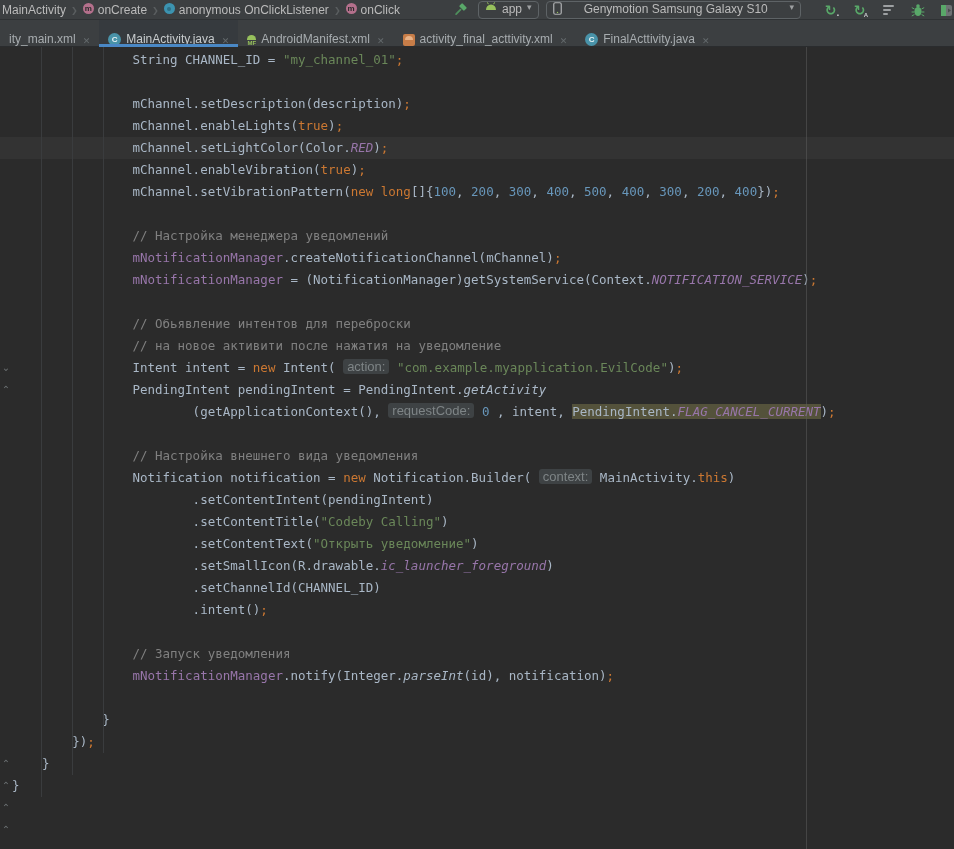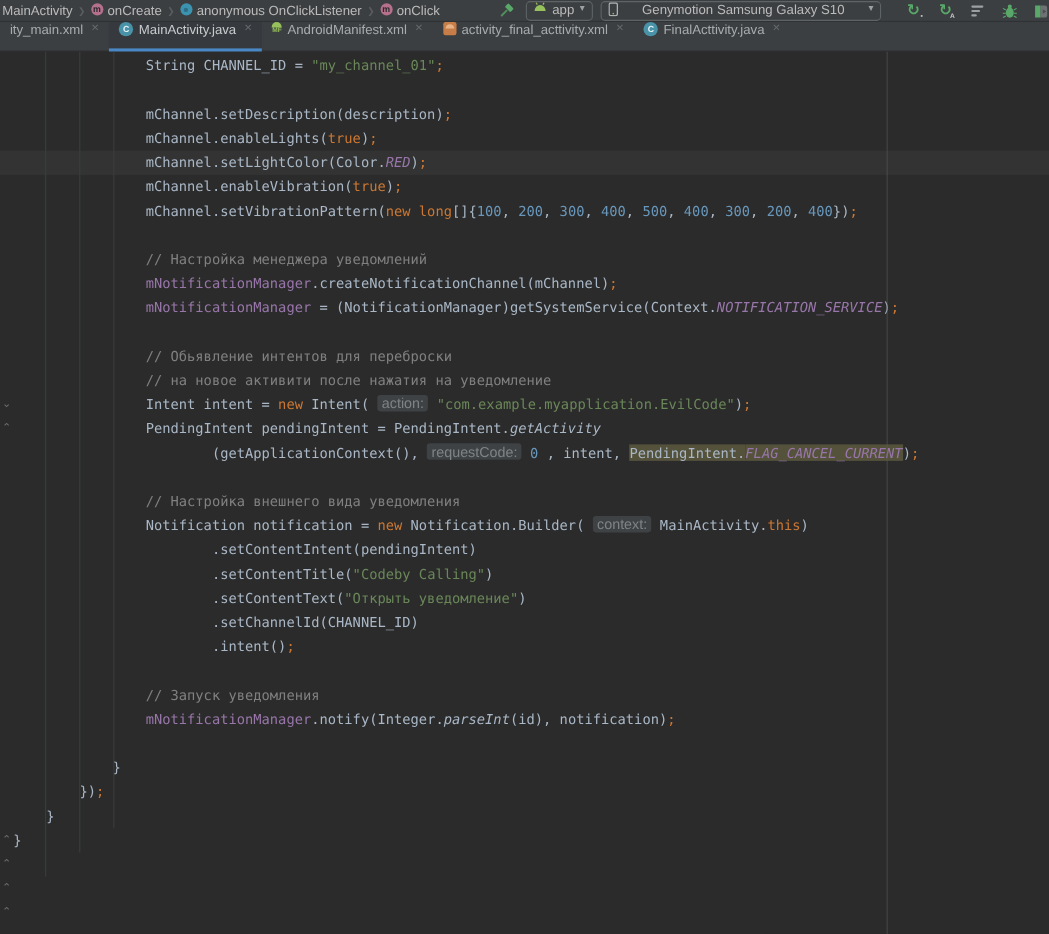--- a/index.html
+++ b/index.html
@@ -34,21 +34,21 @@
   .tool-icons{position:absolute;left:822px;top:0;height:20px;display:flex;align-items:center;gap:12px}
   .tbtn{width:17px;height:17px;display:inline-flex;align-items:center;justify-content:center;position:relative}
   .rerun{color:var(--c-icon_green);font-size:14px;font-weight:bold;line-height:1;font-family:"DejaVu Sans",sans-serif}
   .rerun-badge{position:absolute;right:0;bottom:1px;font-size:6px;color:#C8CACC;font-weight:bold}
   .prof-lines{display:flex;flex-direction:column;gap:2px}
   .prof-lines i{display:block;height:2px;background:#9DA0A2;border-radius:1px}
 
   
   .tabbar{position:absolute;left:0;top:20px;width:954px;height:27px;background:var(--c-toolbar_bg);
           display:flex;align-items:stretch;border-bottom:1px solid #2A2C2E}
-  .tab{display:flex;align-items:flex-start;gap:5px;padding:0 9px;font-size:12px;color:#A7ACAF;
+  .tab{display:flex;align-items:flex-end;gap:5px;padding:0 9px;font-size:12px;color:#A7ACAF;
        white-space:nowrap;position:relative}
   .tab.active{background:#363A3E;color:#C8CCCE}
   .tab.active::after{content:"";position:absolute;left:0;right:0;bottom:-1px;height:3px;
                      background:var(--c-accent_blue)}
   .tab-close{color:#646A6D;font-size:9px;margin-left:2px}
   .file-circle{width:13px;height:13px;border-radius:50%;background:#4993A9;color:#E8F2F5;
                font-size:8px;font-weight:bold;display:inline-flex;align-items:center;justify-content:center}
   .manifest-icon{display:inline-flex;flex-direction:column;align-items:center;line-height:1}
   .manifest-icon .head{width:9px;height:5px;border-radius:5px 5px 0 0;background:#97C15C}
   .manifest-icon .mf{font-size:6px;font-weight:bold;color:#97C15C;letter-spacing:0}
@@ -224,20 +224,21 @@
       <pre class="line"><span class="seg-c">                // на новое активити после нажатия на уведомление</span></pre>
       <pre class="line"><span class="seg-d">                Intent intent = </span><span class="seg-k">new</span><span class="seg-d"> Intent( </span><span class="seg-h">action:</span><span class="seg-d"> </span><span class="seg-s">"com.example.myapplication.EvilCode"</span><span class="seg-d">)</span><span class="seg-k">;</span></pre>
       <pre class="line"><span class="seg-d">                PendingIntent pendingIntent = PendingIntent.</span><span class="seg-i">getActivity</span></pre>
       <pre class="line"><span class="seg-d">                        (getApplicationContext(), </span><span class="seg-h">requestCode:</span><span class="seg-d"> </span><span class="seg-n">0</span><span class="seg-d"> , intent, </span><span class="seg-hd">PendingIntent.</span><span class="seg-hp">FLAG_CANCEL_CURRENT</span><span class="seg-d">)</span><span class="seg-k">;</span></pre>
       <pre class="line"></pre>
       <pre class="line"><span class="seg-c">                // Настройка внешнего вида уведомления</span></pre>
       <pre class="line"><span class="seg-d">                Notification notification = </span><span class="seg-k">new</span><span class="seg-d"> Notification.Builder( </span><span class="seg-h">context:</span><span class="seg-d"> MainActivity.</span><span class="seg-k">this</span><span class="seg-d">)</span></pre>
       <pre class="line"><span class="seg-d">                        .setContentIntent(pendingIntent)</span></pre>
       <pre class="line"><span class="seg-d">                        .setContentTitle(</span><span class="seg-s">"</span><span class="seg-sq">Codeby</span><span class="seg-s"> Calling"</span><span class="seg-d">)</span></pre>
       <pre class="line"><span class="seg-d">                        .setContentText(</span><span class="seg-s">"Открыть уведомление"</span><span class="seg-d">)</span></pre>
+      <pre class="line"><span class="seg-d">                        .setSmallIcon(R.drawable.</span><span class="seg-p">ic_launcher_foreground</span><span class="seg-d">)</span></pre>
       <pre class="line"><span class="seg-d">                        .setChannelId(CHANNEL_ID)</span></pre>
       <pre class="line"><span class="seg-d">                        .intent()</span><span class="seg-k">;</span></pre>
       <pre class="line"></pre>
       <pre class="line"><span class="seg-c">                // Запуск уведомления</span></pre>
       <pre class="line"><span class="seg-d">                </span><span class="seg-f">mNotificationManager</span><span class="seg-d">.notify(Integer.</span><span class="seg-i">parseInt</span><span class="seg-d">(id), notification)</span><span class="seg-k">;</span></pre>
       <pre class="line"></pre>
       <pre class="line"><span class="seg-d">            }</span></pre>
       <pre class="line"><span class="seg-d">        })</span><span class="seg-k">;</span></pre>
       <pre class="line"><span class="seg-d">    }</span></pre>
       <pre class="line"><span class="seg-d">}</span></pre>

